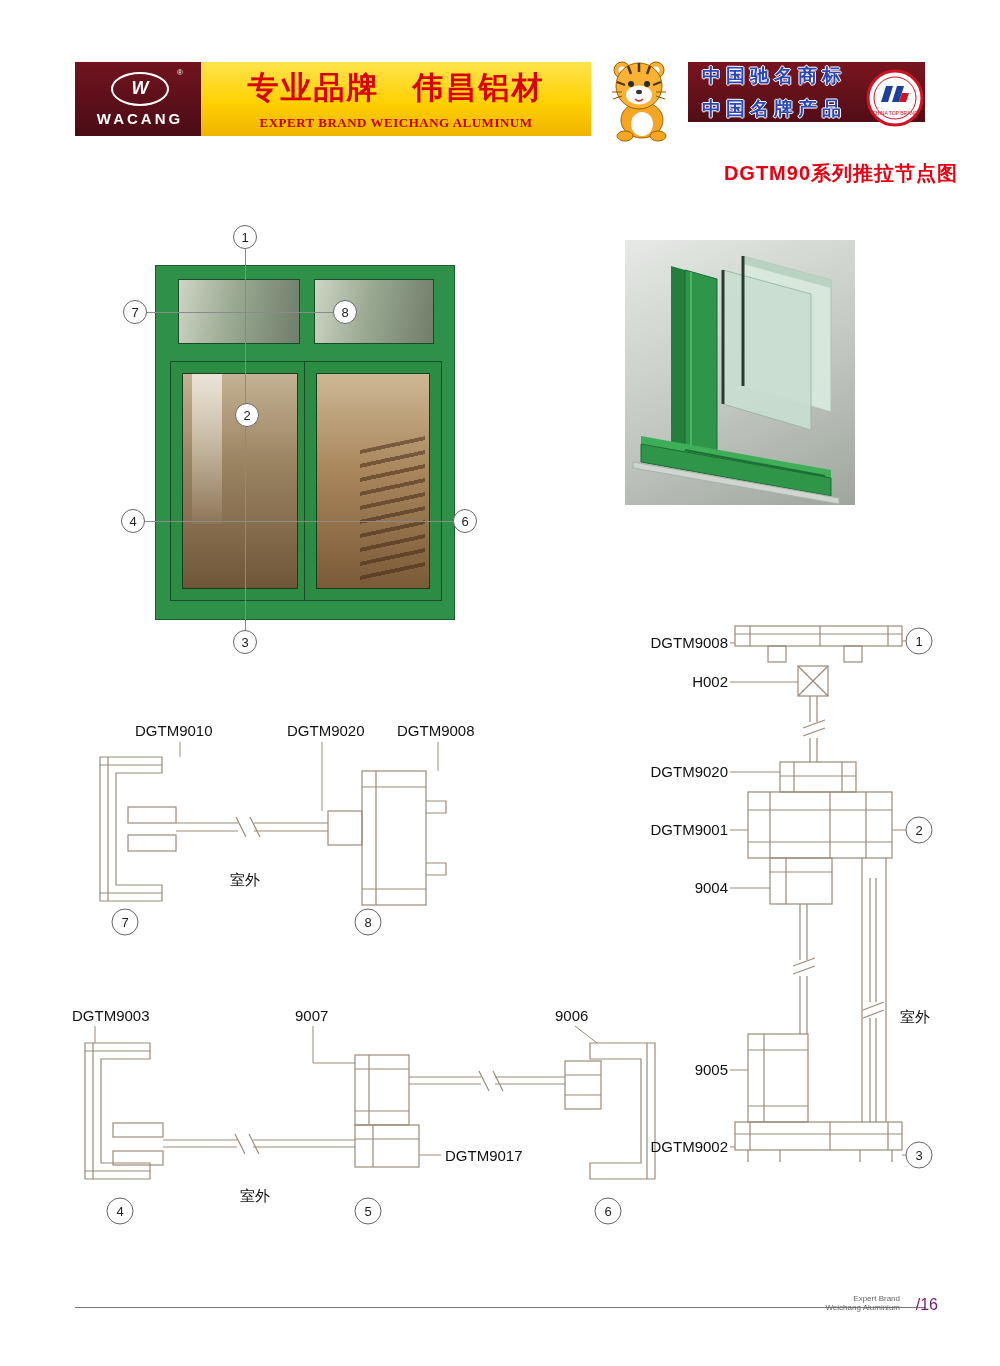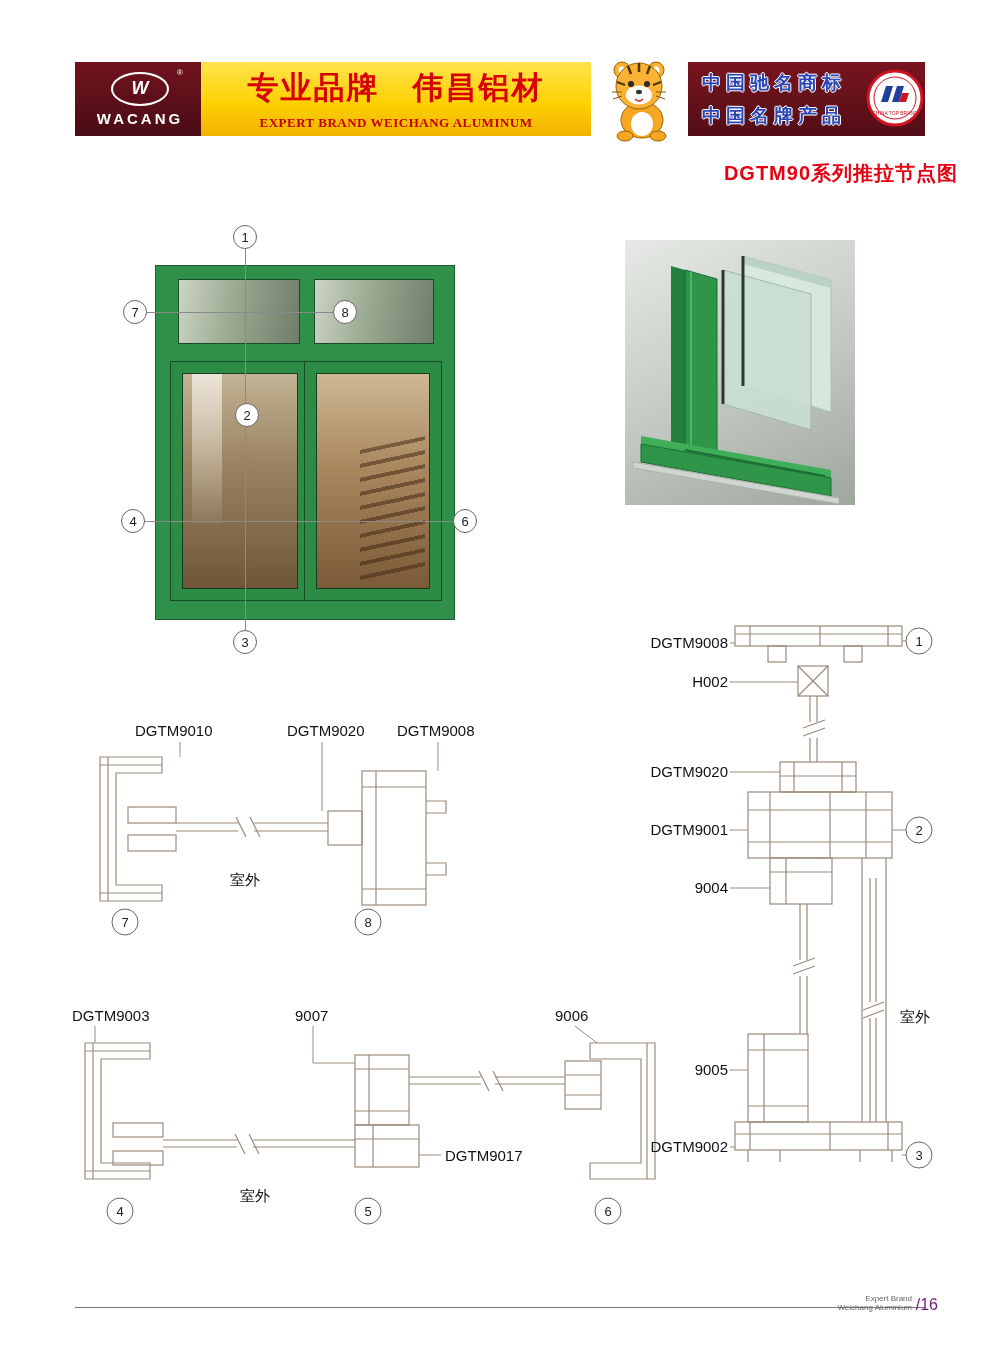--- a/index.html
+++ b/index.html
@@ -17,21 +17,21 @@
   .logo-name{margin-top:4px;font-size:15px;font-weight:bold;letter-spacing:3px;}
 
   .banner{position:absolute;left:201px;top:62px;width:390px;height:74px;
     background:linear-gradient(180deg,#ffe34d,#ffd103 55%,#f0b300);
     display:flex;flex-direction:column;align-items:center;justify-content:center;}
   .banner-cn{font-size:31px;font-weight:bold;color:#d80000;letter-spacing:2px;white-space:nowrap;}
   .banner-en{font-size:13px;font-weight:bold;color:#c40000;margin-top:6px;letter-spacing:.5px;white-space:nowrap;font-family:Liberation Serif, serif;}
 
   .tiger{position:absolute;left:592px;top:56px;width:96px;height:86px;}
 
-  .honors{position:absolute;left:688px;top:62px;width:237px;height:74px;
+  .honors{position:absolute;left:688px;top:62px;width:237px;height:60px;
     background:linear-gradient(180deg,#79151f,#520d16);
     display:flex;flex-direction:column;justify-content:center;gap:7px;
     padding-left:14px;box-sizing:border-box;}
   .honors-line{font-size:19px;font-weight:bold;color:#2a47b8;letter-spacing:5px;white-space:nowrap;
     text-shadow:-1px 0 #fff,1px 0 #fff,0 -1px #fff,0 1px #fff;}
   .badge{position:absolute;left:866px;top:69px;width:58px;height:58px;}
 
   .page-title{position:absolute;top:160px;left:0;width:958px;text-align:right;
     font-size:20px;font-weight:bold;color:#e60012;letter-spacing:1px;}
 
@@ -61,21 +61,21 @@
 
   
   .secsvg{position:absolute;}
   text{font-family:"Liberation Sans",sans-serif;}
   .lbl{font-size:15px;fill:#111;}
   .cjk{font-size:15px;fill:#111;}
   .cnum{font-size:13px;fill:#222;}
 
   
   .footer-line{position:absolute;left:75px;top:1307px;width:850px;height:1px;background:#777;}
-  .footer-brand{position:absolute;right:88px;top:1294px;text-align:right;
+  .footer-brand{position:absolute;right:100px;top:1294px;text-align:right;
     font-size:8px;color:#666;line-height:9px;}
   .footer-page{position:absolute;right:62px;top:1296px;font-size:16px;font-weight:normal;color:#701a75;}
 </style>
 </head>
 <body>
 
 <div id="page">
 
   <div class="logo-block">
     <div class="logo-oval">

